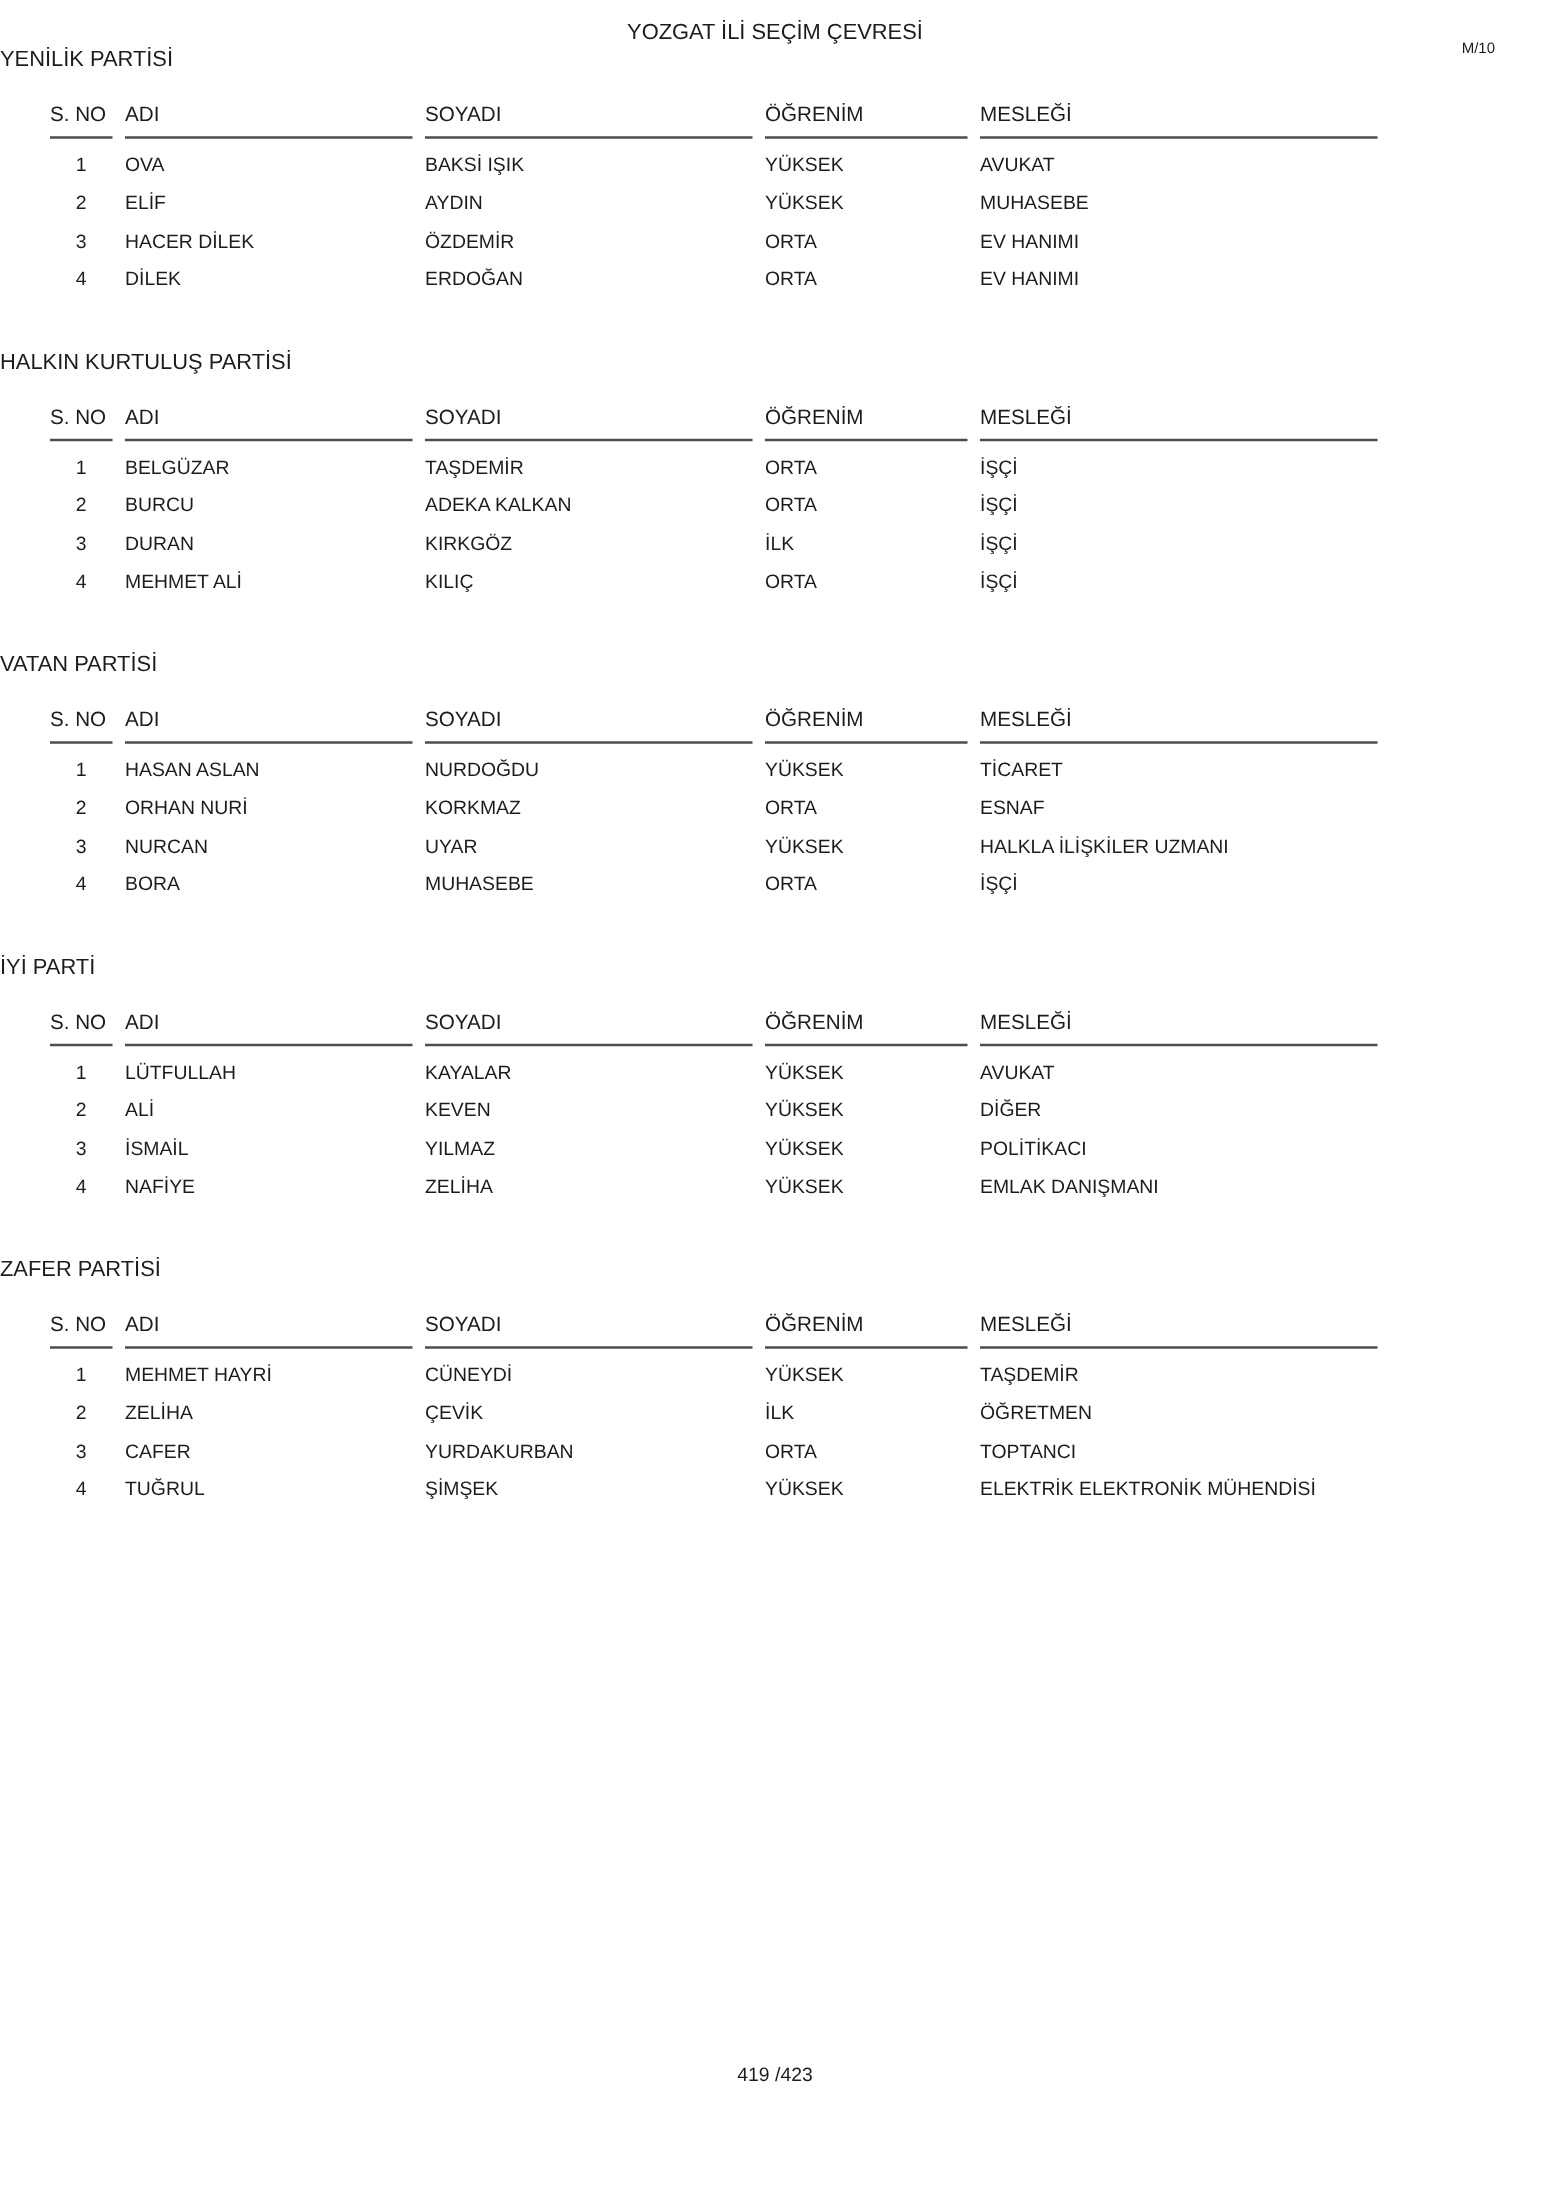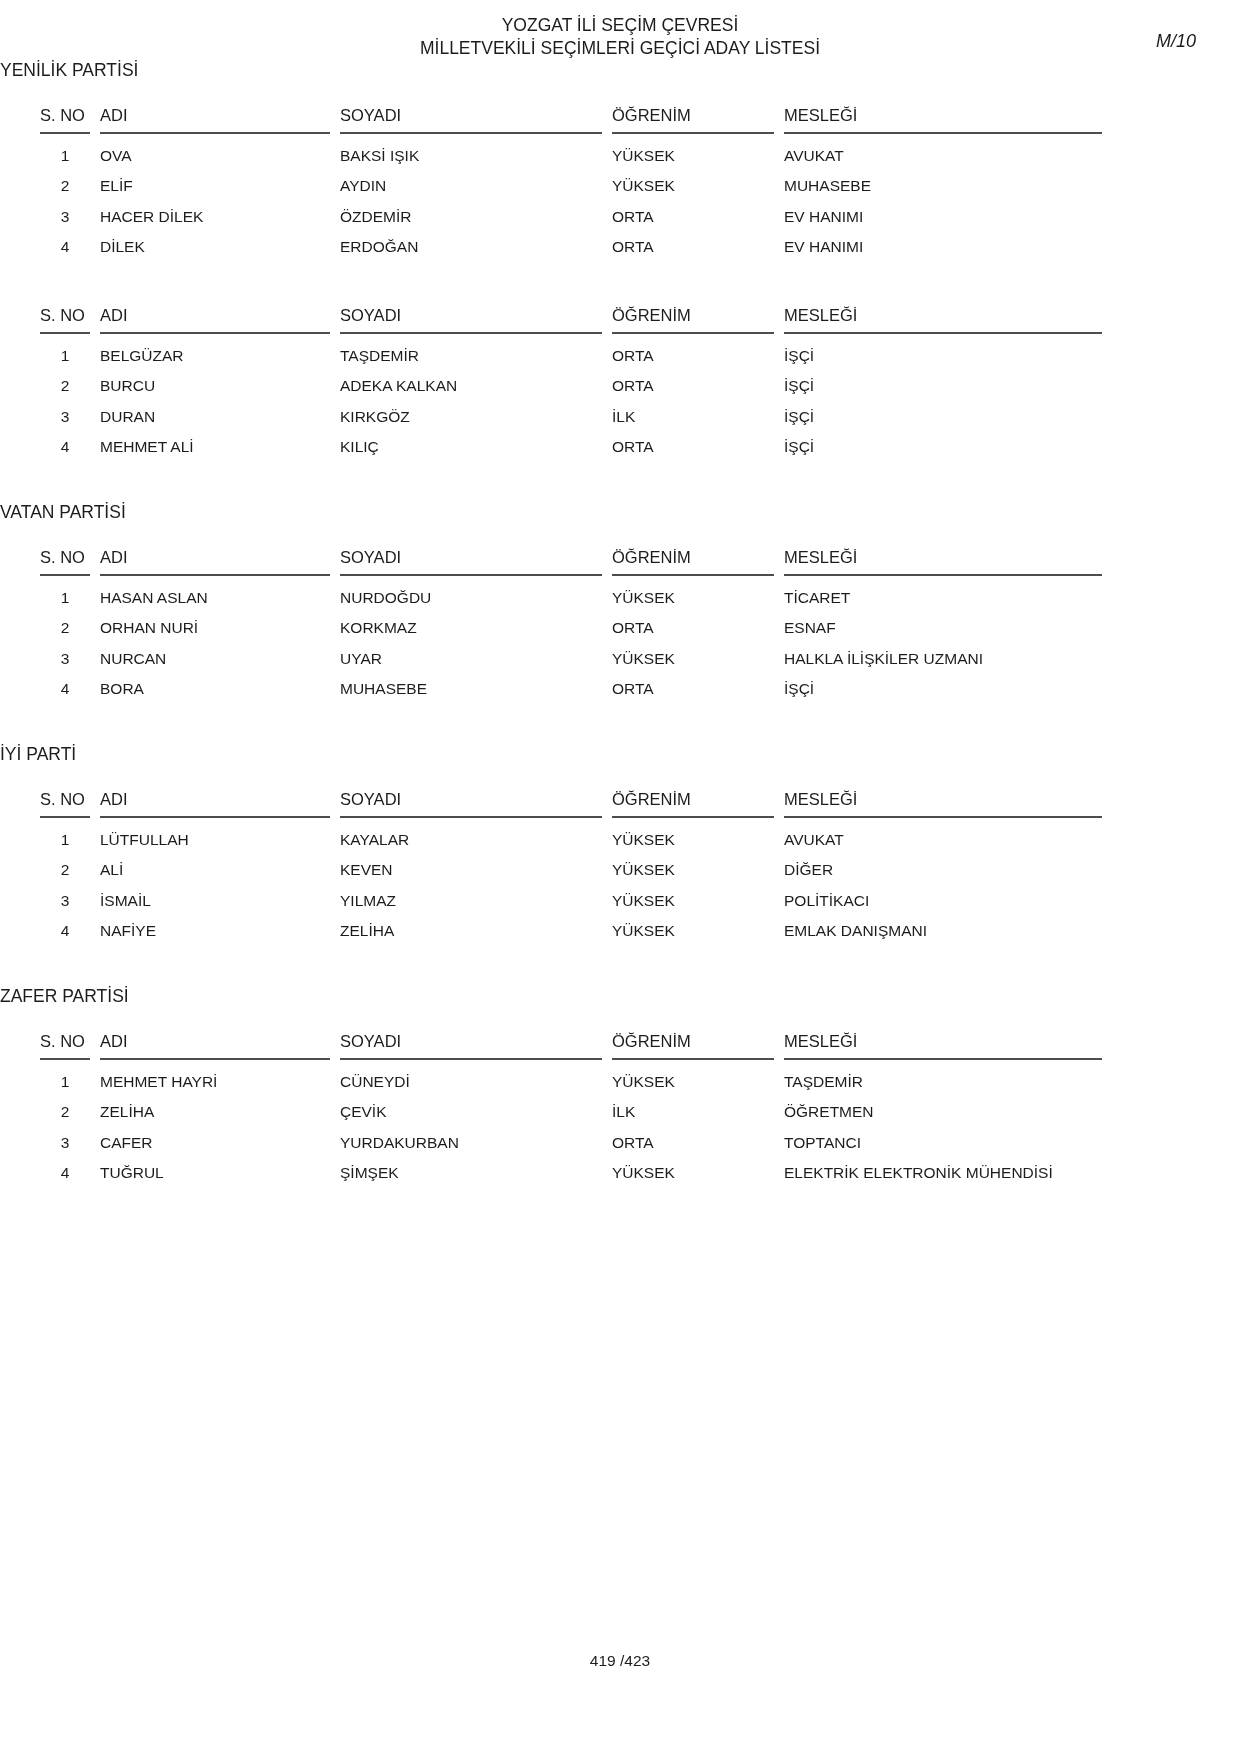--- a/index.html
+++ b/index.html
@@ -12,22 +12,21 @@
     height: 1755px;
     position: relative;
     font-family: "Liberation Sans", sans-serif;
     color: #1c1c1c;
     overflow: hidden;
   }
   .corner-label {
     position: absolute;
     top: 31px;
     right: 44px;
-    font-size: 18px;
-    font-style: italic;
+    font-size: 12px;
   }
   .title-block {
     text-align: center;
     padding-top: 14px;
     font-size: 17.5px;
     line-height: 23px;
   }
   .party-section .party-title {
     text-align: left;
     font-size: 17.5px;
@@ -78,21 +77,20 @@
     font-size: 15.5px;
   }
 </style>
 </head>
 <body>
 
 <div class="corner-label">M/10</div>
 
 <div class="title-block">
   <div>YOZGAT İLİ SEÇİM ÇEVRESİ</div>
-  <div>MİLLETVEKİLİ SEÇİMLERİ GEÇİCİ ADAY LİSTESİ</div>
 </div>
 
 <div>
   <div class="party-section">
     <div class="party-title">YENİLİK PARTİSİ</div>
     <table class="candidates">
       <colgroup>
         <col class="c-sno">
           <col class="c-adi">
           <col class="c-soyadi">
@@ -135,20 +133,21 @@
             <td class="col-adi">DİLEK</td>
             <td class="col-soyadi">ERDOĞAN</td>
             <td class="col-ogrenim">ORTA</td>
             <td class="col-meslegi">EV HANIMI</td>
           </tr>
         </tbody>
     </table>
   </div>
 
   <div class="party-section">
+    <div class="party-title">HALKIN KURTULUŞ PARTİSİ</div>
     <table class="candidates">
       <colgroup>
         <col class="c-sno">
           <col class="c-adi">
           <col class="c-soyadi">
         <col class="c-ogrenim">
           <col class="c-meslegi">
       </colgroup>
       <thead>
         <tr>

